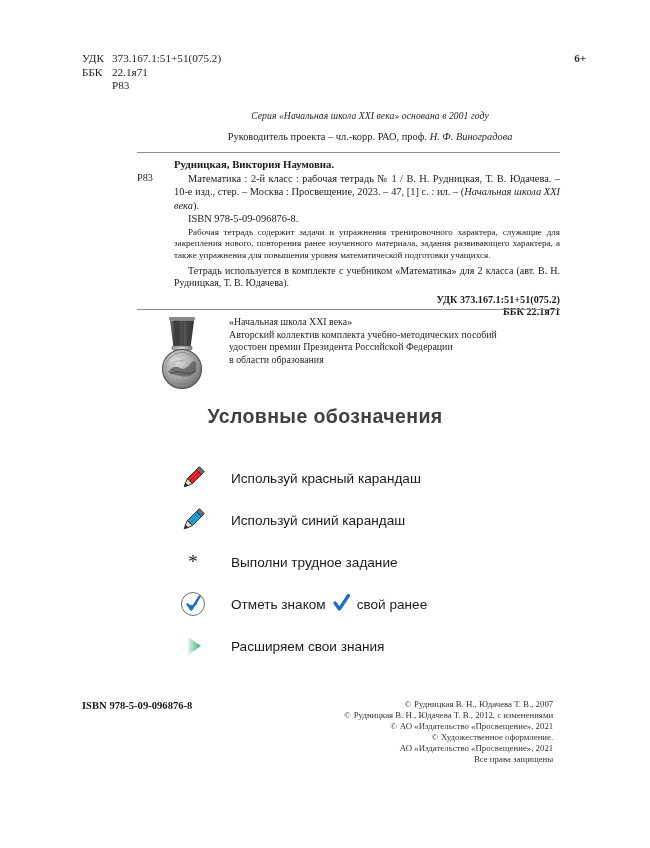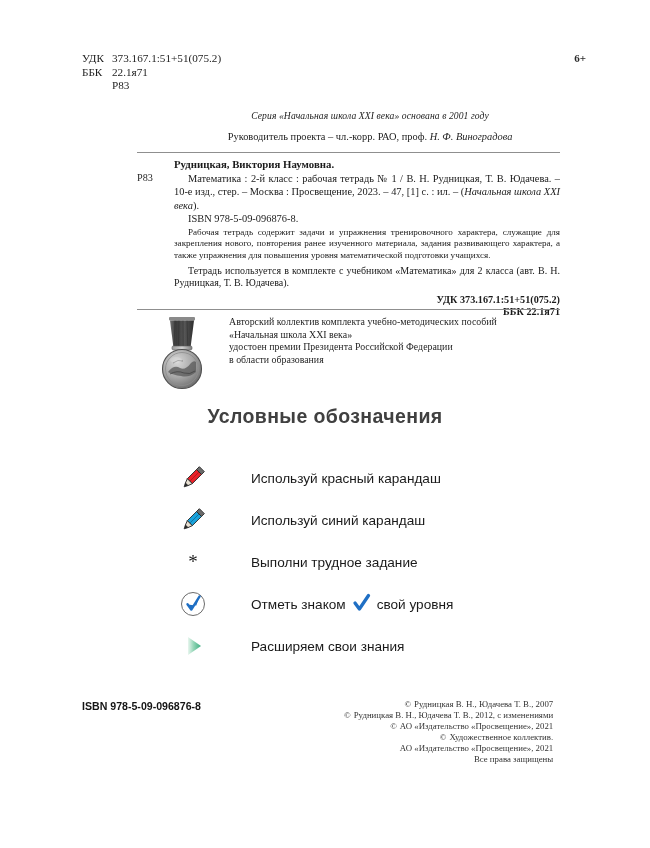--- a/index.html
+++ b/index.html
@@ -174,21 +174,20 @@
     position: absolute;
     left: 165px;
     top: 457px;
     width: 400px;
   }
   .legend-row {
     position: relative;
     height: 42px;
     display: flex;
     align-items: center;
-    gap: 20px;
   }
   .legend-icon {
     width: 56px;
     min-width: 56px;
     height: 34px;
     display: flex;
     align-items: center;
     justify-content: center;
   }
   .legend-label {
@@ -207,21 +206,21 @@
     line-height: 10px;
     color: #1a1a1a;
   }
   .inline-check { display: inline-block; vertical-align: -3px; }
 
   
   .isbn-footer {
     position: absolute;
     left: 82px;
     top: 700px;
-    font-family: Liberation Sans, sans-serif;
+    font-family: Liberation Serif, serif;
     font-weight: bold;
     font-size: 10.6px;
     color: #141414;
   }
   .copyright {
     position: absolute;
     left: 344px;
     top: 699px;
     font-family: "Liberation Serif", serif;
     font-size: 8.8px;
@@ -304,22 +303,22 @@
         <rect x="11" y="30" width="20" height="4" rx="1.4" fill="url(#barG)" stroke="#5d5d5d" stroke-width="0.6"></rect>
         <circle cx="21" cy="53" r="19.5" fill="url(#discG)" stroke="#4f4f4f" stroke-width="1.1"></circle>
         <circle cx="21" cy="53" r="16.5" fill="none" stroke="#8d8d8d" stroke-width="0.8"></circle>
         <path d="M7 56 Q13 48 19 52 Q24 55 30 47 Q33 44 35 46 L35 56 Q28 62 20 60 Q12 59 7 56 Z" fill="#585858" opacity="0.75"></path>
         <path d="M9 58 Q16 54 23 57 Q29 59 34 55" stroke="#3d3d3d" stroke-width="1" fill="none" opacity="0.7"></path>
         <path d="M12 47 Q17 43 22 45" stroke="#6e6e6e" stroke-width="0.9" fill="none" opacity="0.8"></path>
         <ellipse cx="15" cy="44" rx="6" ry="3" fill="#e2e2e2" opacity="0.35"></ellipse>
       </svg>
     </div>
     <div class="award-text">
+      <div>«Начальная школа XXI века»</div>
       <div>Авторский коллектив комплекта учебно-методических пособий</div>
-      <div>«Начальная школа XXI века»</div>
       <div>удостоен премии Президента Российской Федерации</div>
       <div>в области образования</div>
     </div>
   </div>
 
   <div class="legend-title">Условные обозначения</div>
 
   <div class="legend">
 
     <div class="legend-row">
@@ -367,21 +366,21 @@
           <path d="M9.5 15.3 L13.3 20.6 L21.6 7.4" fill="none" stroke="#1f6fc4" stroke-width="2.4" stroke-linecap="round" stroke-linejoin="round"></path>
         </svg>
       </div>
       <div class="legend-label">
         <span>Отметь знаком</span>
         <span class="inline-check">
           <svg width="19" height="19" viewBox="0 0 19 19">
             <path d="M3 10 L7.4 16 L16.5 2.5" fill="none" stroke="#1f6fc4" stroke-width="3.3" stroke-linecap="round" stroke-linejoin="round"></path>
           </svg>
         </span>
-        <span>свой уровня</span>
+        <span>свой ранее</span>
       </div>
     </div>
 
     <div class="legend-row">
       <div class="legend-icon">
         <svg width="30" height="30" viewBox="0 0 30 30">
           <defs>
             <linearGradient id="triG" x1="0" y1="0" x2="1" y2="0">
               <stop offset="0%" stop-color="#e9f6ef"></stop>
               <stop offset="45%" stop-color="#8fd4b4"></stop>
@@ -395,18 +394,18 @@
     </div>
 
   </div>
 
   <div class="isbn-footer">ISBN 978-5-09-096876-8</div>
 
   <div class="copyright">
     <div class="c-line"><span class="sym">©</span><span>Рудницкая В. Н., Юдачева Т. В., 2007</span></div>
     <div class="c-line"><span class="sym">©</span><span>Рудницкая В. Н., Юдачева Т. В., 2012, с изменениями</span></div>
     <div class="c-line"><span class="sym">©</span><span>АО «Издательство «Просвещение», 2021</span></div>
-    <div class="c-line"><span class="sym">©</span><span>Художественное коллектив.</span></div>
+    <div class="c-line"><span class="sym">©</span><span>Художественное оформление.</span></div>
     <div class="c-line indent"><span>АО «Издательство «Просвещение», 2021</span></div>
     <div class="c-line indent"><span>Все права защищены</span></div>
   </div>
 
 </div>
 
 </body></html>

